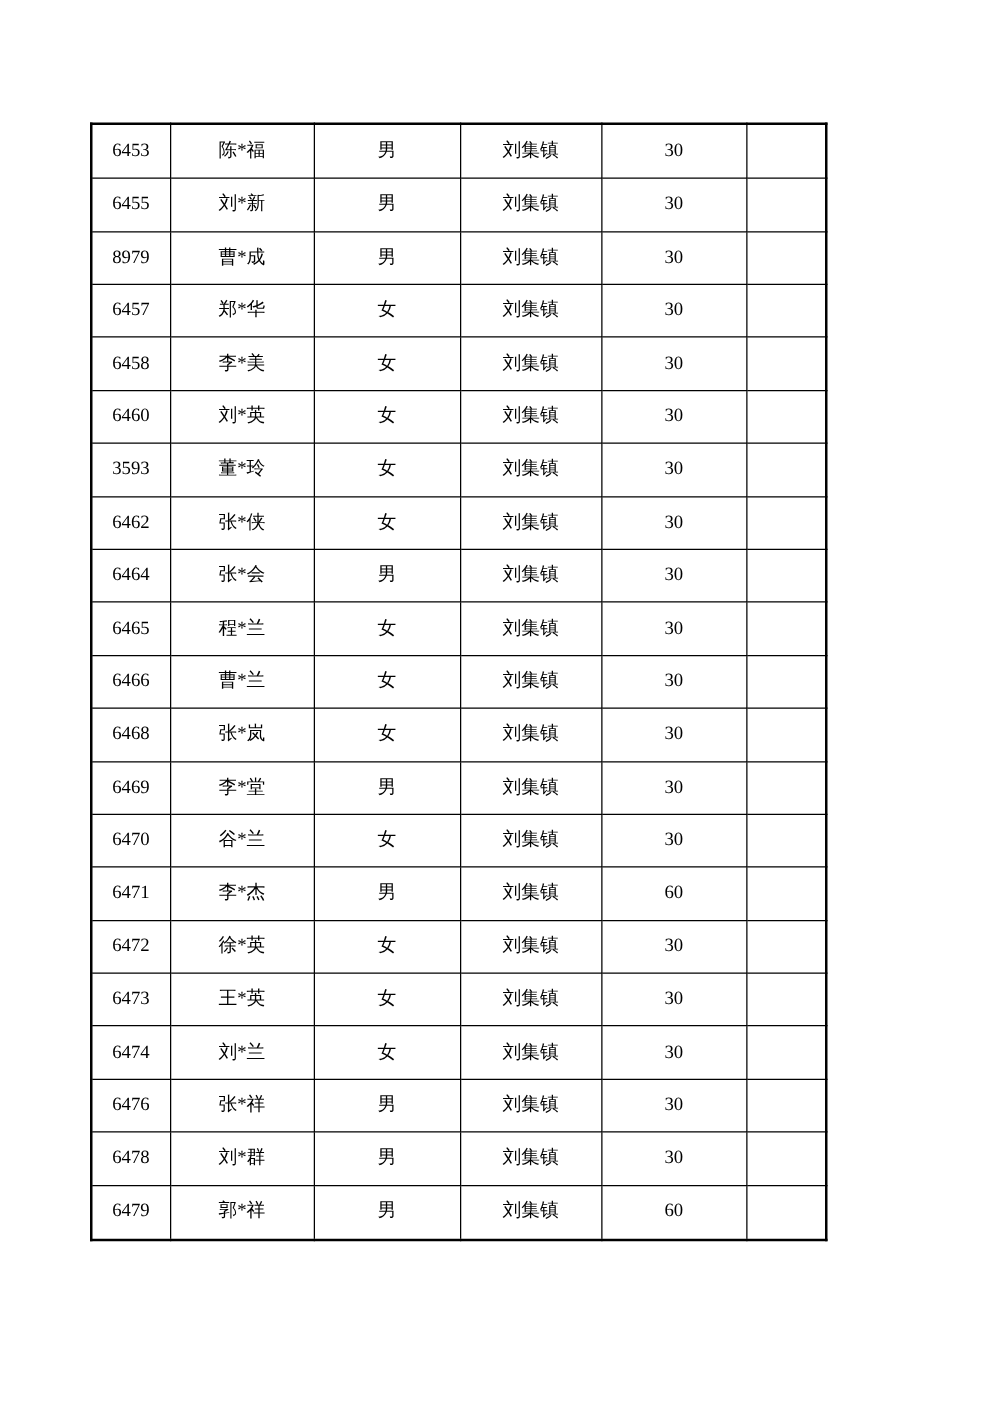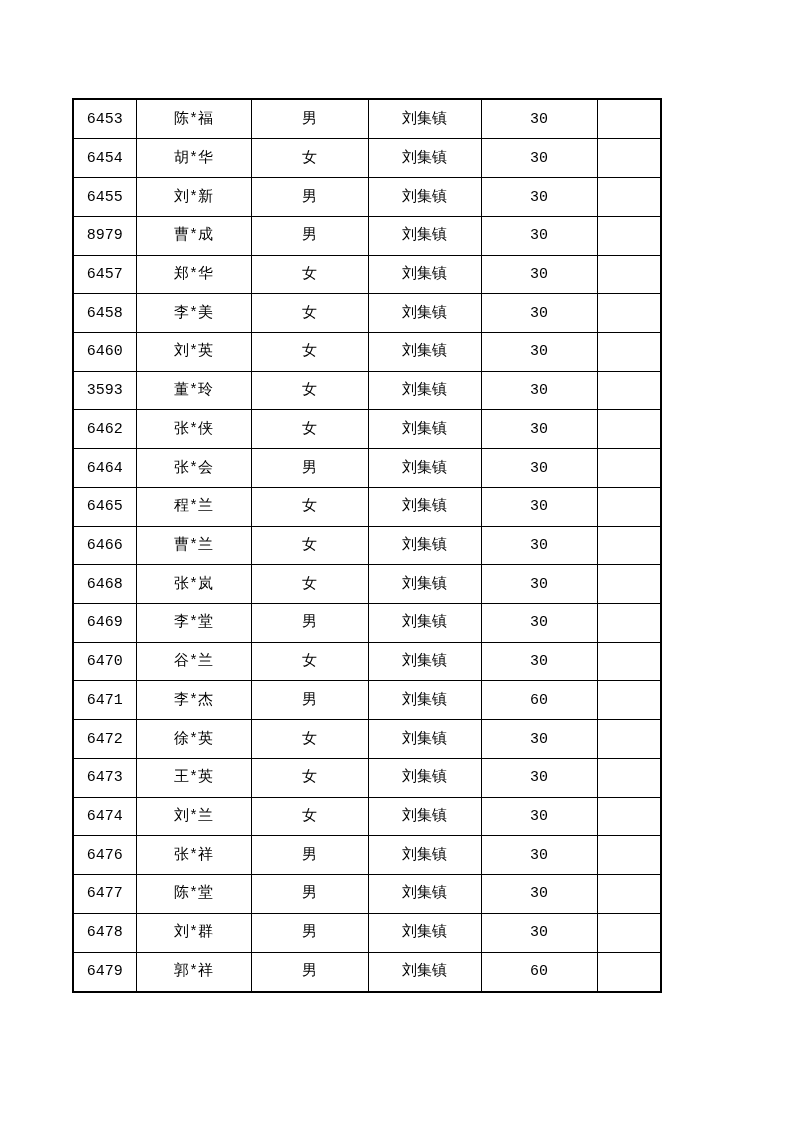--- a/index.html
+++ b/index.html
@@ -21,21 +21,20 @@
   }
   table.roster {
     position: absolute;
     left: 72px;
     top: 98px;
     width: 588px;
     height: 895px;
     border-collapse: collapse;
     table-layout: fixed;
     border: 2px solid #000000;
-    font-family: Liberation Mono, monospace;
   }
   table.roster td {
     border: 1.5px solid #000000;
     text-align: center;
     vertical-align: middle;
     font-size: 15px;
     line-height: 1;
     color: #000000;
     padding: 0;
     overflow: hidden;
@@ -58,28 +57,20 @@
     <tbody>
         <tr>
     <td>6453</td>
     <td>陈*福</td>
     <td>男</td>
     <td>刘集镇</td>
     <td>30</td>
     <td></td>
   </tr>
         <tr>
-    <td>6454</td>
-    <td>胡*华</td>
-    <td>女</td>
-    <td>刘集镇</td>
-    <td>30</td>
-    <td></td>
-  </tr>
-        <tr>
     <td>6455</td>
     <td>刘*新</td>
     <td>男</td>
     <td>刘集镇</td>
     <td>30</td>
     <td></td>
   </tr>
         <tr>
     <td>8979</td>
     <td>曹*成</td>
@@ -204,28 +195,20 @@
     <td>6474</td>
     <td>刘*兰</td>
     <td>女</td>
     <td>刘集镇</td>
     <td>30</td>
     <td></td>
   </tr>
         <tr>
     <td>6476</td>
     <td>张*祥</td>
-    <td>男</td>
-    <td>刘集镇</td>
-    <td>30</td>
-    <td></td>
-  </tr>
-        <tr>
-    <td>6477</td>
-    <td>陈*堂</td>
     <td>男</td>
     <td>刘集镇</td>
     <td>30</td>
     <td></td>
   </tr>
         <tr>
     <td>6478</td>
     <td>刘*群</td>
     <td>男</td>
     <td>刘集镇</td>

